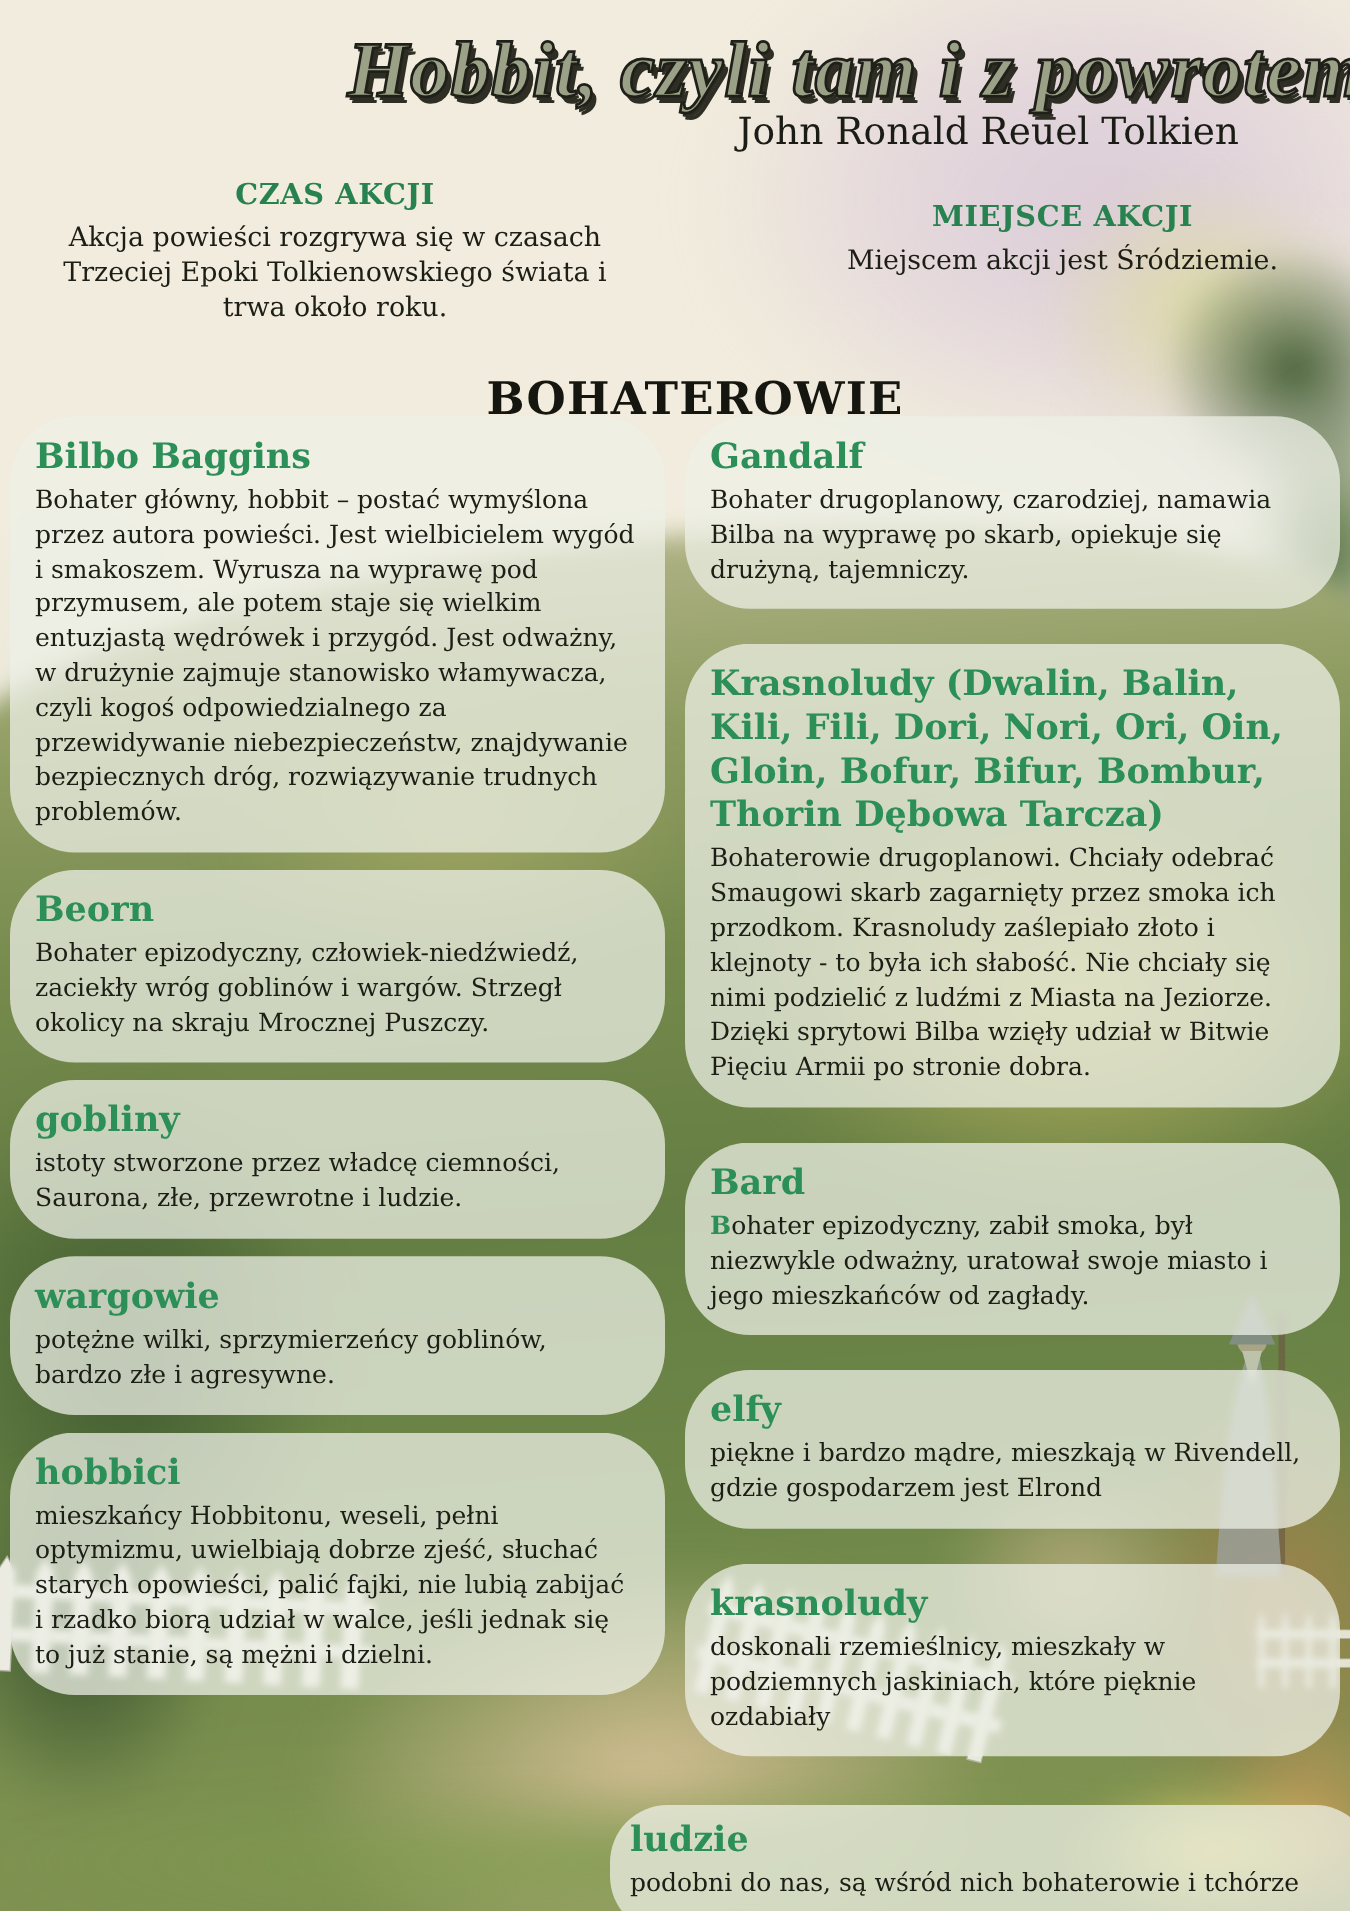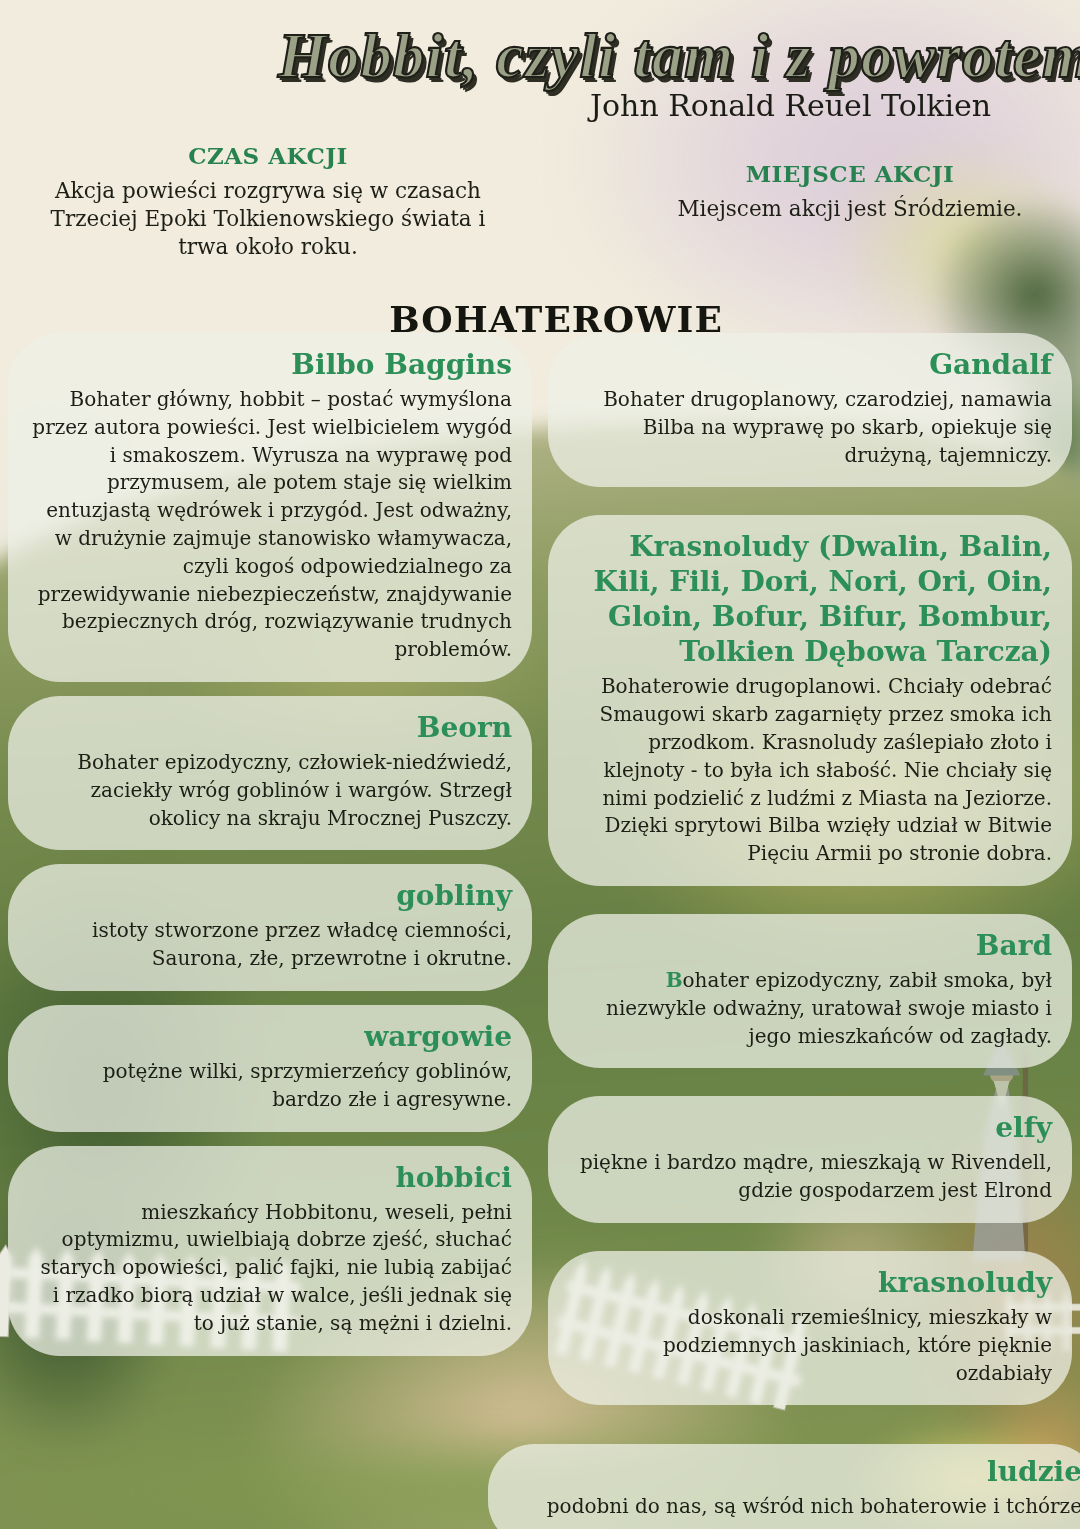--- a/index.html
+++ b/index.html
@@ -63,21 +63,21 @@
   .meta-body{font-size:21.5px;line-height:1.3;color:#1d1f17;margin:0;}
   .heroes-heading{position:absolute;z-index:2;top:282px;left:0;width:100%;text-align:center;margin:16px;
     font-size:36px;font-weight:700;letter-spacing:1px;color:#15160f;}
   
   .col{position:absolute;z-index:2;display:flex;flex-direction:column;gap:14px;width:524px;top:333px;}
   .col-left{left:8px;}
   .col-right{left:548px;gap:28px;}
   .card{
     background:rgba(237,240,231,0.74);
     -webkit-backdrop-filter:blur(3px);backdrop-filter:blur(3px);
-    border-radius:52px;padding:14px 20px 18px;text-align:right;
+    border-radius:52px;padding:14px 20px 18px;text-align:left;
   }
   .card-heading{margin:0 0 4px;font-size:28px;line-height:1.25;font-weight:700;color:#2c8f57;}
   .card-body{margin:0;font-size:20px;line-height:1.39;color:#1d1f17;}
   .card--ludzie{position:absolute;z-index:2;left:488px;top:1444px;width:578px;
     border-radius:46px;padding:10px 16px 26px;}
   .card--ludzie .card-body{white-space:nowrap;}
   .card--bard .card-body::first-letter{color:#2c8f57;font-weight:700;}
 </style>
 </head>
 <body>
@@ -172,39 +172,39 @@
     <section class="card">
       <h3 class="card-heading">Bilbo Baggins</h3>
       <p class="card-body">Bohater główny, hobbit – postać wymyślona przez autora powieści. Jest wielbicielem wygód i smakoszem. Wyrusza na wyprawę pod przymusem, ale potem staje się wielkim entuzjastą wędrówek i przygód. Jest odważny, w drużynie zajmuje stanowisko włamywacza, czyli kogoś odpowiedzialnego za przewidywanie niebezpieczeństw, znajdywanie bezpiecznych dróg, rozwiązywanie trudnych problemów.</p>
     </section>
     <section class="card">
       <h3 class="card-heading">Beorn</h3>
       <p class="card-body">Bohater epizodyczny, człowiek-niedźwiedź, zaciekły wróg goblinów i wargów. Strzegł okolicy na skraju Mrocznej Puszczy.</p>
     </section>
     <section class="card">
       <h3 class="card-heading">gobliny</h3>
-      <p class="card-body">istoty stworzone przez władcę ciemności, Saurona, złe, przewrotne i okrutne.</p>
+      <p class="card-body">istoty stworzone przez władcę ciemności, Saurona, złe, przewrotne i ludzie.</p>
     </section>
     <section class="card">
       <h3 class="card-heading">wargowie</h3>
       <p class="card-body">potężne wilki, sprzymierzeńcy goblinów, bardzo złe i agresywne.</p>
     </section>
     <section class="card">
       <h3 class="card-heading">hobbici</h3>
       <p class="card-body">mieszkańcy Hobbitonu, weseli, pełni optymizmu, uwielbiają dobrze zjeść, słuchać starych opowieści, palić fajki, nie lubią zabijać i rzadko biorą udział w walce, jeśli jednak się to już stanie, są mężni i dzielni.</p>
     </section>
   </div>
 
   <div class="col col-right">
     <section class="card">
       <h3 class="card-heading">Gandalf</h3>
       <p class="card-body">Bohater drugoplanowy, czarodziej, namawia Bilba na wyprawę po skarb, opiekuje się drużyną, tajemniczy.</p>
     </section>
     <section class="card">
-      <h3 class="card-heading">Krasnoludy (Dwalin, Balin, Kili, Fili, Dori, Nori, Ori, Oin, Gloin, Bofur, Bifur, Bombur, Tolkien Dębowa Tarcza)</h3>
+      <h3 class="card-heading">Krasnoludy (Dwalin, Balin, Kili, Fili, Dori, Nori, Ori, Oin, Gloin, Bofur, Bifur, Bombur, Thorin Dębowa Tarcza)</h3>
       <p class="card-body">Bohaterowie drugoplanowi. Chciały odebrać Smaugowi skarb zagarnięty przez smoka ich przodkom. Krasnoludy zaślepiało złoto i klejnoty - to była ich słabość. Nie chciały się nimi podzielić z ludźmi z Miasta na Jeziorze. Dzięki sprytowi Bilba wzięły udział w Bitwie Pięciu Armii po stronie dobra.</p>
     </section>
     <section class="card card--bard">
       <h3 class="card-heading">Bard</h3>
       <p class="card-body">Bohater epizodyczny, zabił smoka, był niezwykle odważny, uratował swoje miasto i jego mieszkańców od zagłady.</p>
     </section>
     <section class="card">
       <h3 class="card-heading">elfy</h3>
       <p class="card-body">piękne i bardzo mądre, mieszkają w Rivendell, gdzie gospodarzem jest Elrond</p>
     </section>

